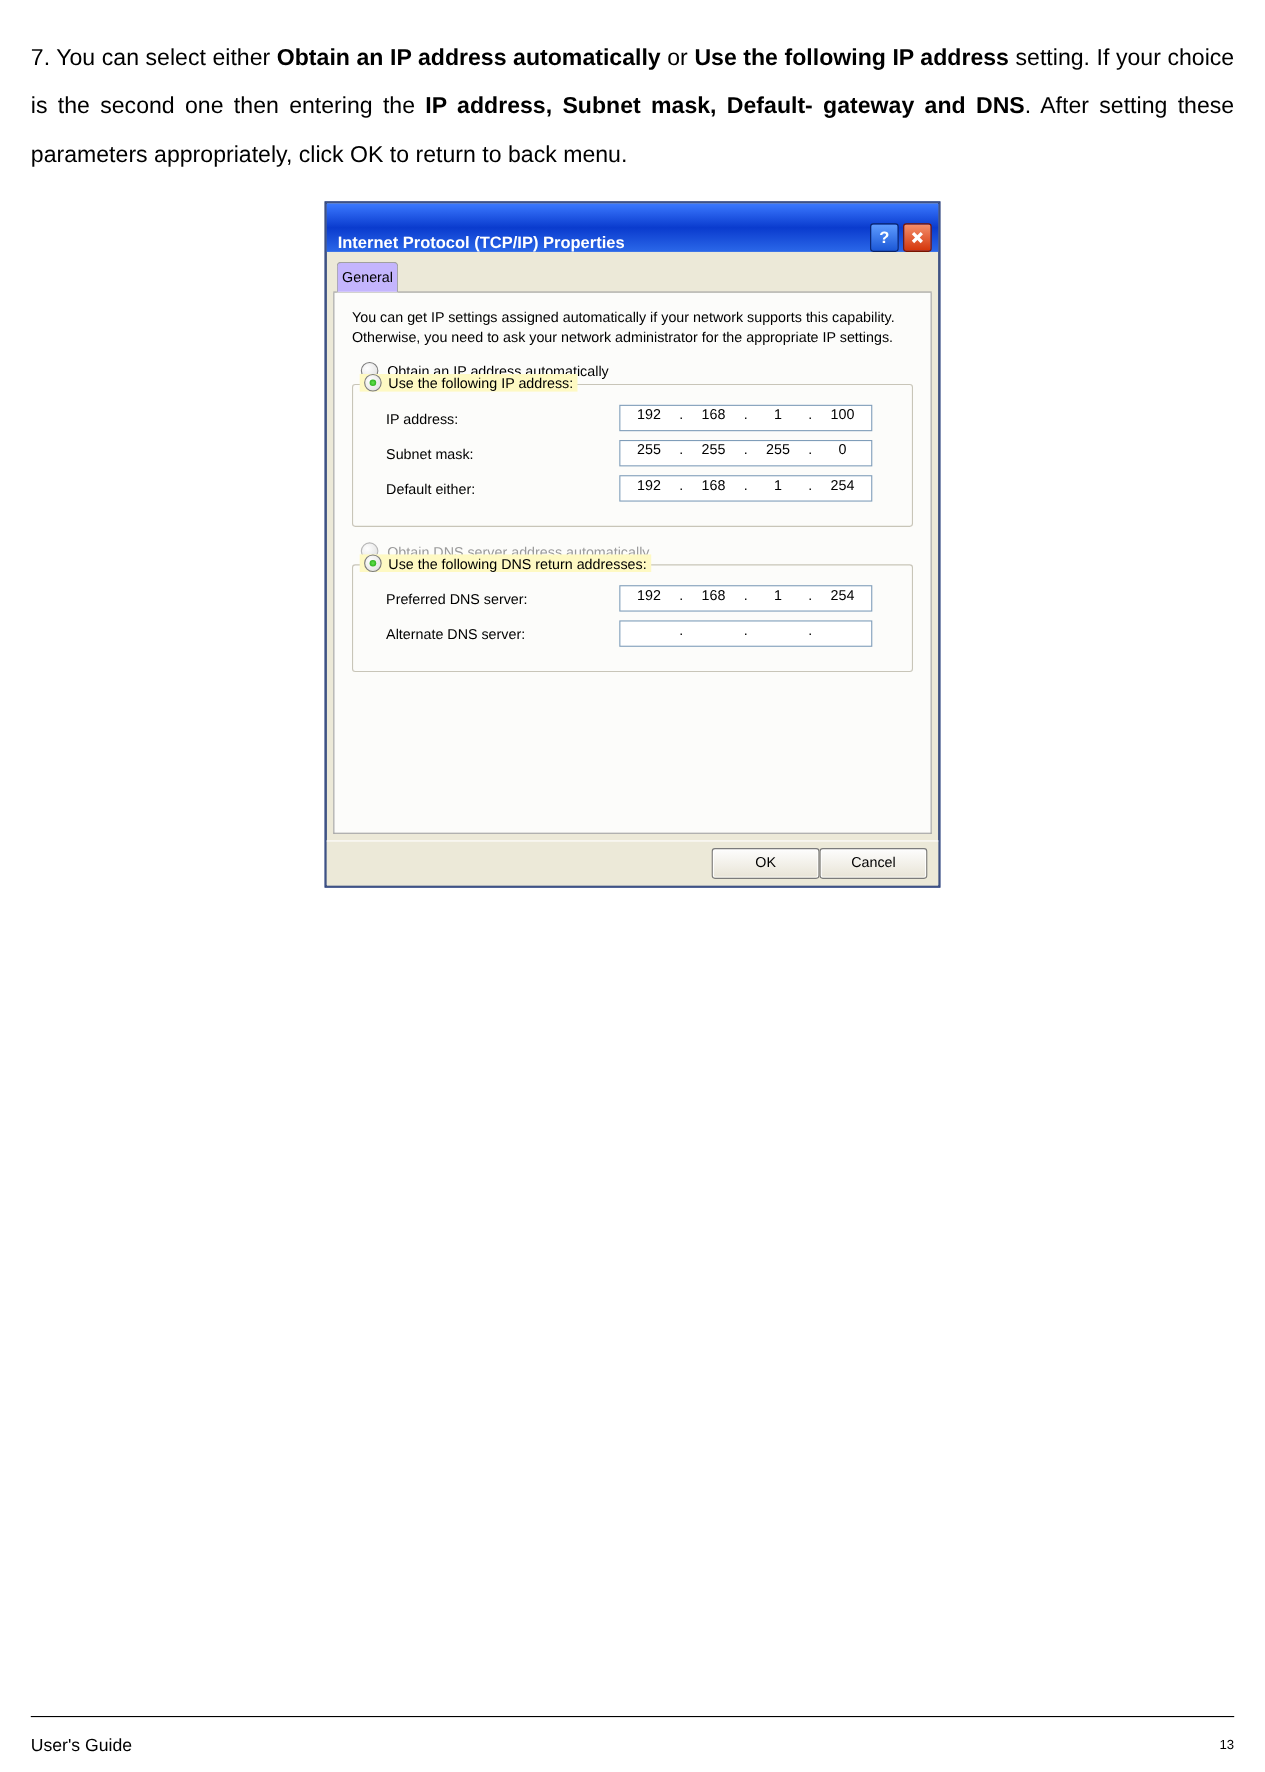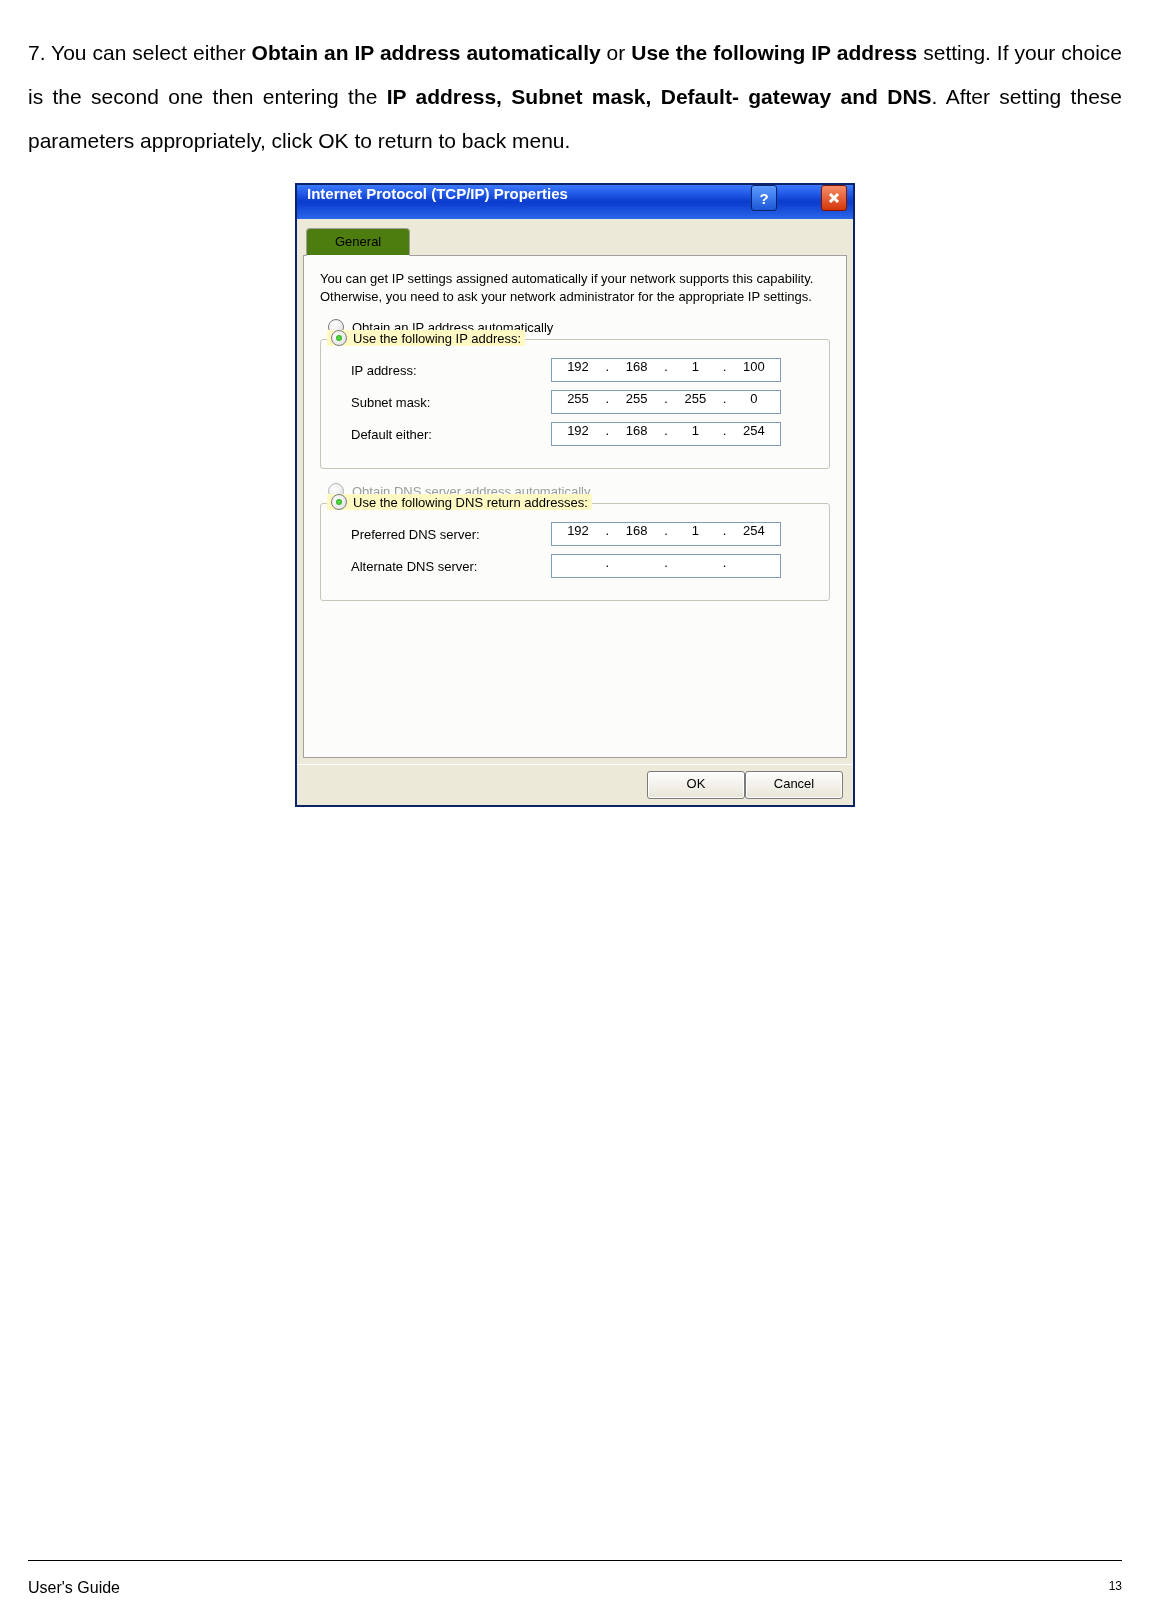--- a/index.html
+++ b/index.html
@@ -31,51 +31,50 @@
     width: 556px;
     height: 620px;
     border: 1px solid #0a246a;
     box-shadow: 0 0 0 1px #0a246a;
     background: #ece9d8;
     display: flex;
     flex-direction: column;
     position: relative;
   }
   .titlebar {
-    height: 34px;
+    height: 44px;
     background: linear-gradient(to bottom, #3b79ff 0%, #0a3bce 50%, #2b68e9 100%);
     display: flex;
-    align-items: flex-start;
+    align-items: flex-end;
     color: #fff;
     font-weight: 700;
     font-size: 15px;
     padding: 0 6px 0 10px;
-    gap: 40px;
   }
   .titlebar .title { flex: 1; }
   .tb-btn {
     width: 24px; height: 24px; margin-left: 4px; border-radius: 3px;
     display: flex; align-items: center; justify-content: center;
   }
   .tb-help { background: linear-gradient(#5e9cff,#1b57d6); border:1px solid #0a246a; color:#fff; font-weight:700; font-size:15px;}
   .tb-close { background: linear-gradient(#f48f6b,#d4350a); border:1px solid #7a1500; color:#fff; }
   .tb-close svg { stroke:#fff; stroke-width:3; }
   .tabstrip {
     height: 30px;
     margin: 6px 6px 0 6px;
     position: relative;
     border-bottom: 1px solid #a0a0a0;
   }
   .tab {
     position: absolute;
     left: 3px;
     bottom: -1px;
     height: 26px;
-    padding: 0 28px;
-    background: #4d7c0f;
+    padding: 0 4px;
+    background: #c4b5fd;
     border: 1px solid #a0a0a0;
     border-bottom: 1px solid #fcfcfa;
     border-top-left-radius: 4px;
     border-top-right-radius: 4px;
     font-size: 13px;
     line-height: 26px;
     color: #000;
   }
   .panel {
     flex: 1;
@@ -111,21 +110,21 @@
     border-radius: 3px;
     padding: 10px 14px 14px 14px;
     margin: 4px 0 14px 0;
     position: relative;
   }
   .groupbox .legend {
     position: absolute; top: -10px; left: 6px; background:#fef9c3; padding: 0 4px;
     display:flex; align-items:center; gap:6px; font-size:13px;
   }
   .field-row {
-    display: flex; align-items:center; margin: 8px 0;
+    display: flex; align-items:center; margin: 8px 0; gap: 12px;
   }
   .field-row .lbl { width: 200px; padding-left: 16px; }
   .ipbox {
     width: 230px; height: 24px; border: 1px solid #7f9db9; background:#fff;
     display:flex; align-items:flex-start; justify-content:space-between;
     padding: 0 8px; box-sizing:border-box; font-size:13px;
   }
   .ipbox .oct { width: 36px; text-align:center; }
   .ipbox .dot { width:6px; text-align:center; }
   .btn {

